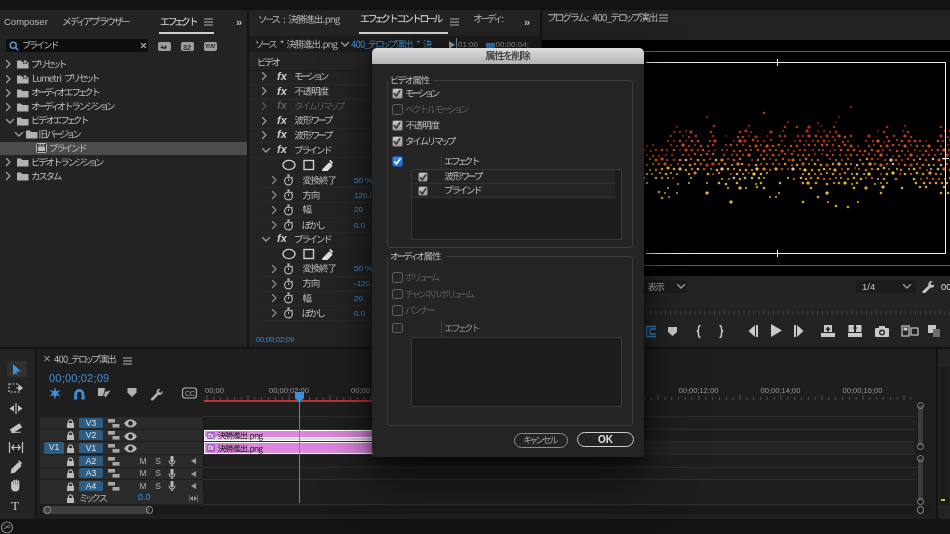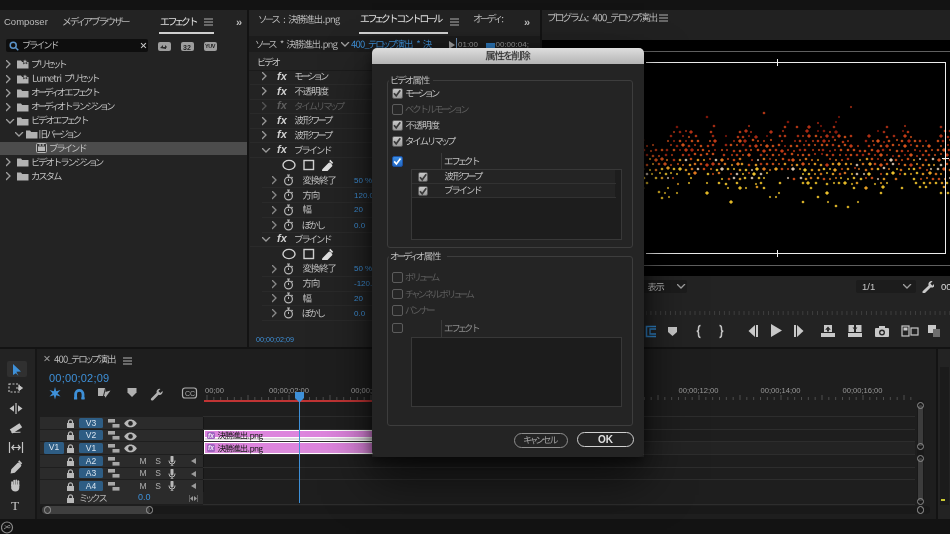--- a/index.html
+++ b/index.html
@@ -1272,21 +1272,21 @@
 <svg style="position:absolute;left:648.0px;top:280.6px;overflow:visible" width="16" height="12">
     <g transform="translate(0,9.38) scale(0.00920,-0.00920)" fill="#c6c6c6">
       <use href="#g8868" x="-60"></use>
       <use href="#g793A" x="820"></use>
     </g>
   </svg>
 <svg style="position:absolute;left:677.0px;top:283.5px" width="9" height="9">
     <path d="M0 0l4 4l4 -4" fill="none" stroke="#9f9f9f" stroke-width="1.3"></path>
   </svg>
 <div style="position:absolute;left:856.0px;top:280.0px;width:60.0px;height:12.5px;background:#1c1c1c;border-radius:2px"></div>
-<div style="position:absolute;left:862.0px;top:281.96px;font:normal 9.5px &quot;Liberation Sans&quot;,sans-serif;color:#c6c6c6;letter-spacing:0px;line-height:9.5px;white-space:pre">1/1</div>
+<div style="position:absolute;left:862.0px;top:281.96px;font:normal 9.5px &quot;Liberation Sans&quot;,sans-serif;color:#c6c6c6;letter-spacing:0px;line-height:9.5px;white-space:pre">1/4</div>
 <svg style="position:absolute;left:903.0px;top:283.5px" width="9" height="9">
     <path d="M0 0l4 4l4 -4" fill="none" stroke="#9f9f9f" stroke-width="1.3"></path>
   </svg>
 <svg style="position:absolute;left:921px;top:280.5px" width="13" height="12">
     <path d="M11.6 1.5a3.2 3.2 0 0 0-4 4.1L1.9 11.3a1.4 1.4 0 0 0 2 2L9.6 7.6a3.2 3.2 0 0 0 4.1-4L11.4 5.9 9.3 3.8z" fill="#c9c9c9" transform="translate(0,-1.2)"></path>
   </svg>
 <div style="position:absolute;left:941.0px;top:281.96px;font:normal 9.5px &quot;Liberation Sans&quot;,sans-serif;color:#dcdcdc;letter-spacing:0px;line-height:9.5px;white-space:pre">00;</div>
 <svg style="position:absolute;left:646px;top:311px" width="304" height="6">
     <g stroke="#3e3e3e">
       <path d="M0.0 0v4"></path>

